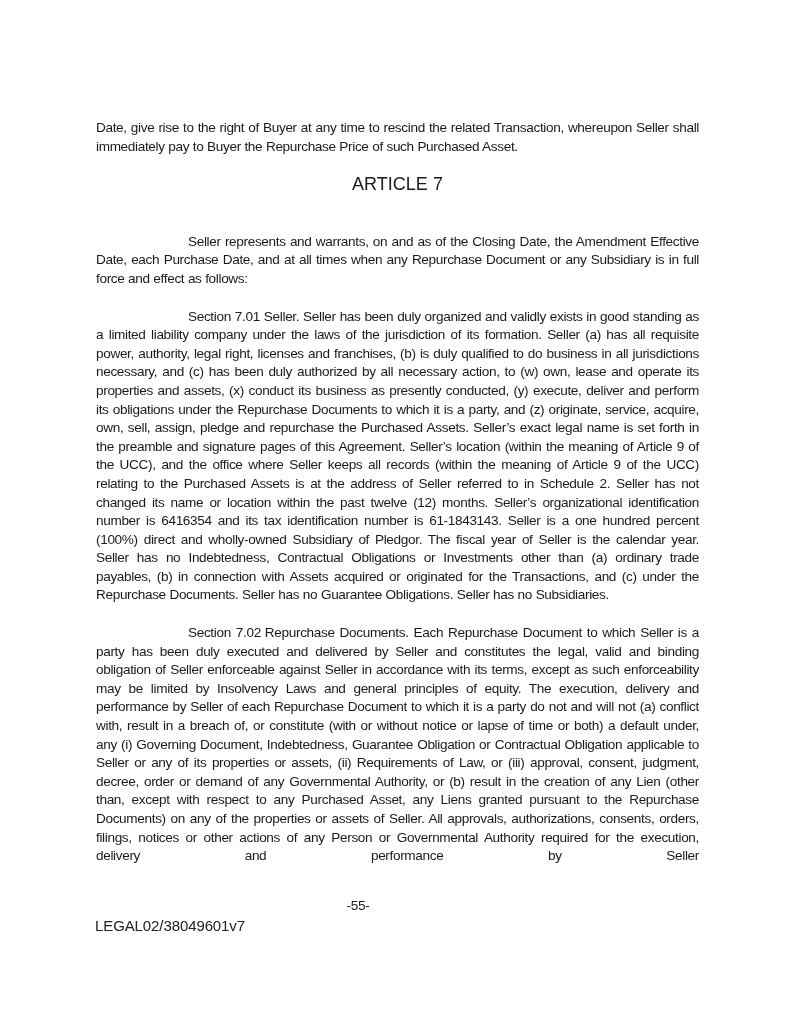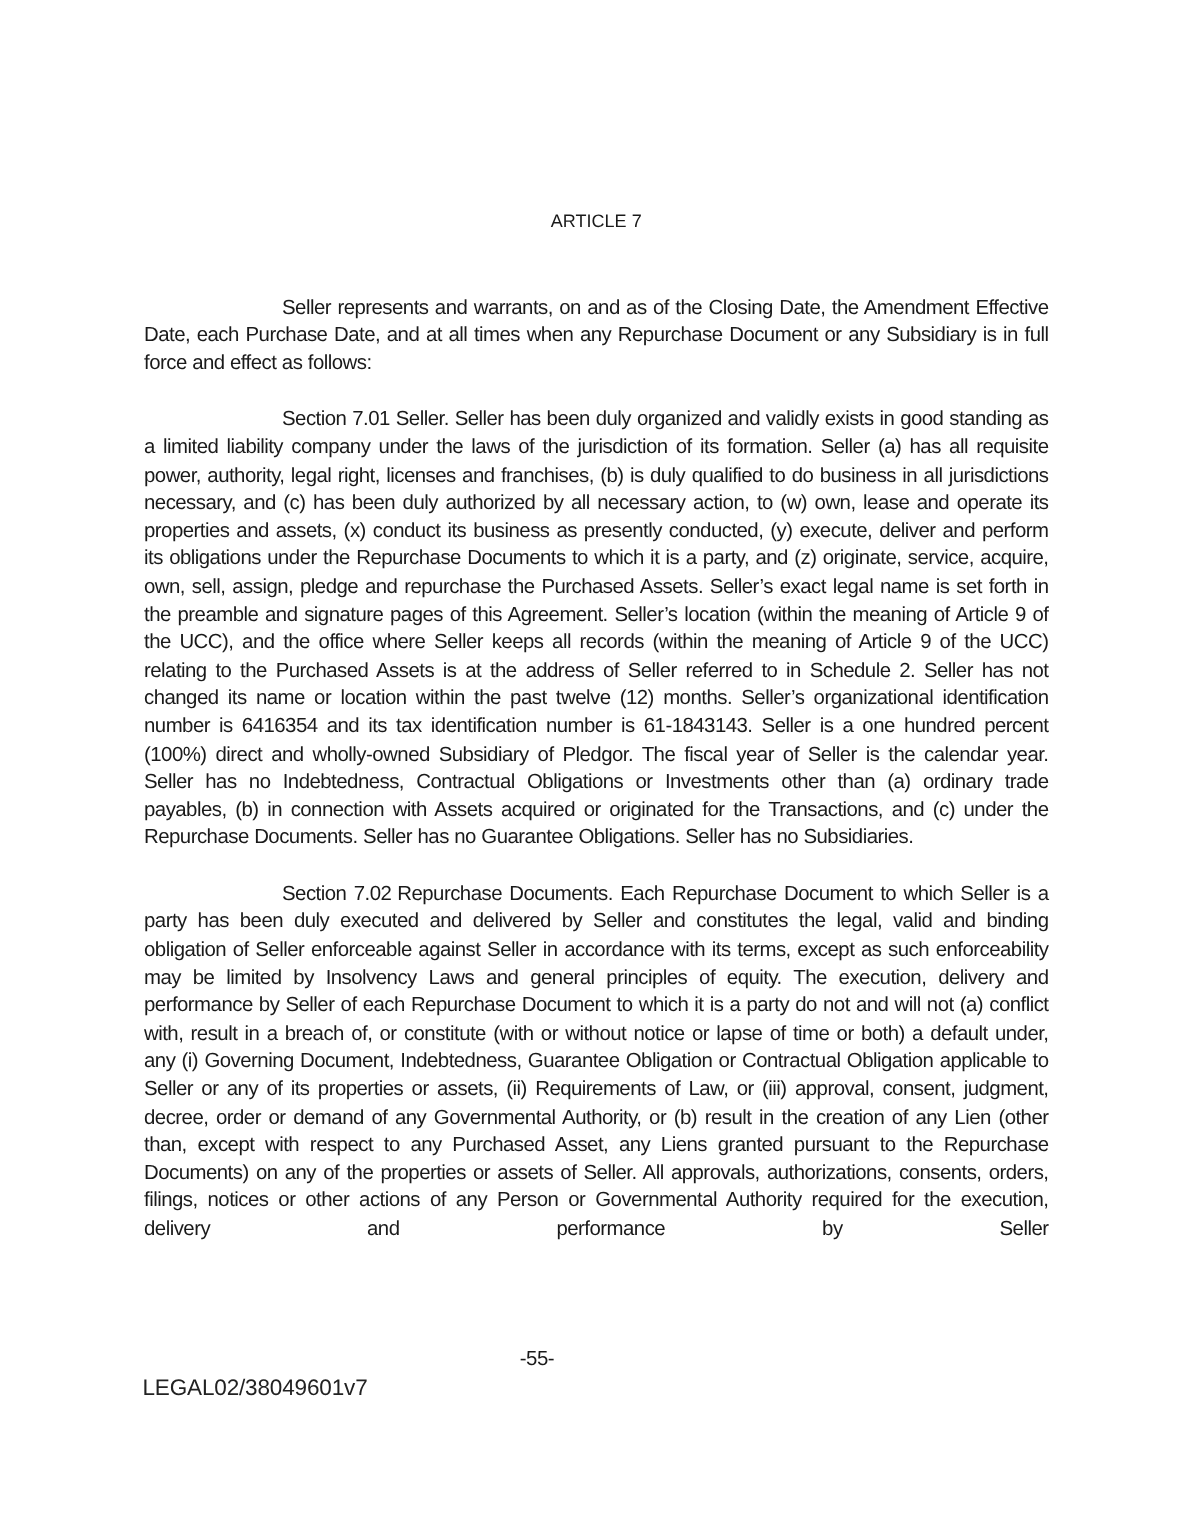--- a/index.html
+++ b/index.html
@@ -29,21 +29,21 @@
       margin: 0;
       text-align: justify;
       text-align-last: left;
     }
     .indent {
       text-indent: 92px;
     }
     .heading {
       margin: 0;
       text-align: center;
-      font-size: 12px;
+      font-size: 18px;
       letter-spacing: 0px;
     }
     .gap-1 { height: 19px; }
     .gap-2 { height: 20px; }
     .gap-3 { height: 19px; }
     .u { text-underline-offset: 2px; }
     .sec-num { margin-right: 4px; }
     .footer-page {
       position: absolute;
       top: 898px;
@@ -59,20 +59,21 @@
       left: 95px;
       font-size: 15px;
       letter-spacing: -0.1px;
       color: #222;
     }
   </style>
 </head>
 <body>
 
 <div class="page">
+  <p class="para">Date, give rise to the right of Buyer at any time to rescind the related Transaction, whereupon Seller shall immediately pay to Buyer the Repurchase Price of such Purchased Asset.</p>
 
   <div class="gap-1"></div>
   <p class="heading">ARTICLE 7</p>
 
   <div class="gap-2"></div>
 
   <div class="gap-3"></div>
   <p class="para indent">Seller represents and warrants, on and as of the Closing Date, the Amendment Effective Date, each Purchase Date, and at all times when any Repurchase Document or any Subsidiary is in full force and effect as follows:</p>
 
   <div class="gap-1"></div>

